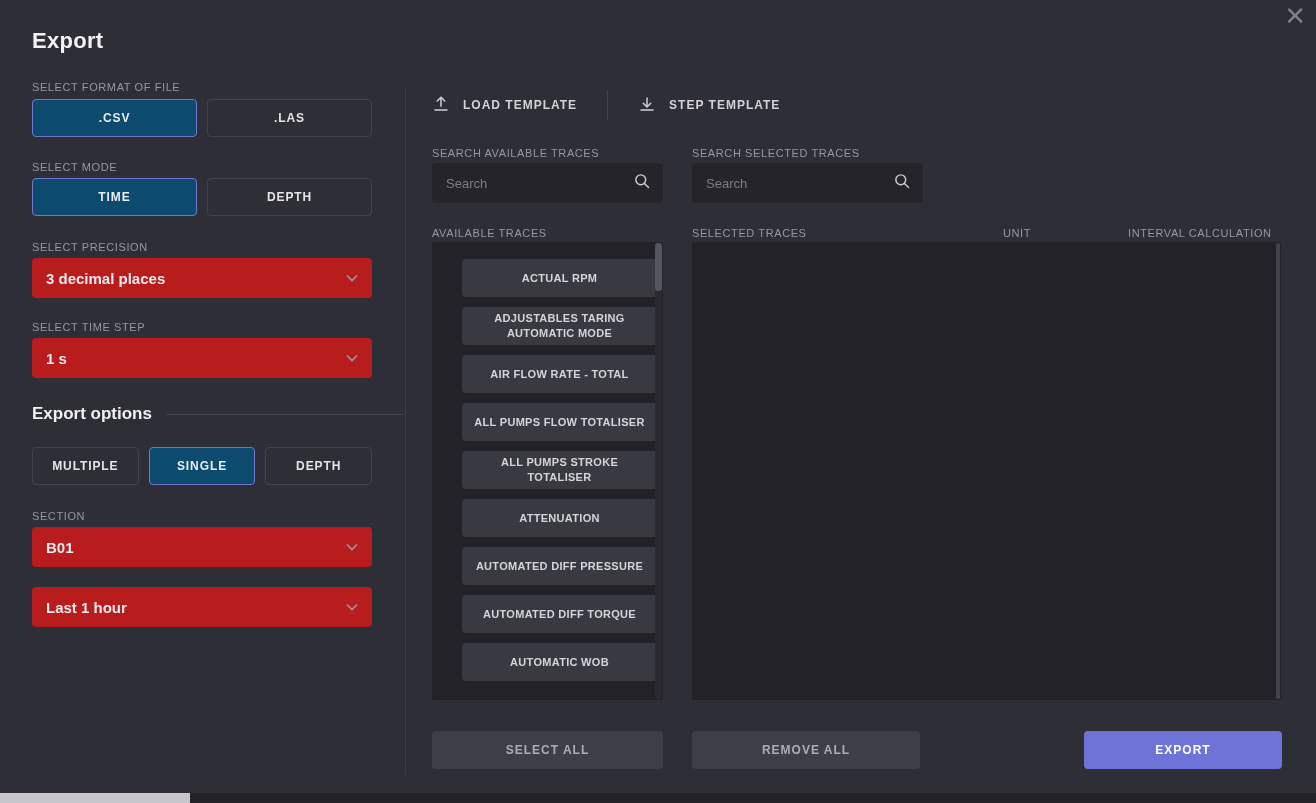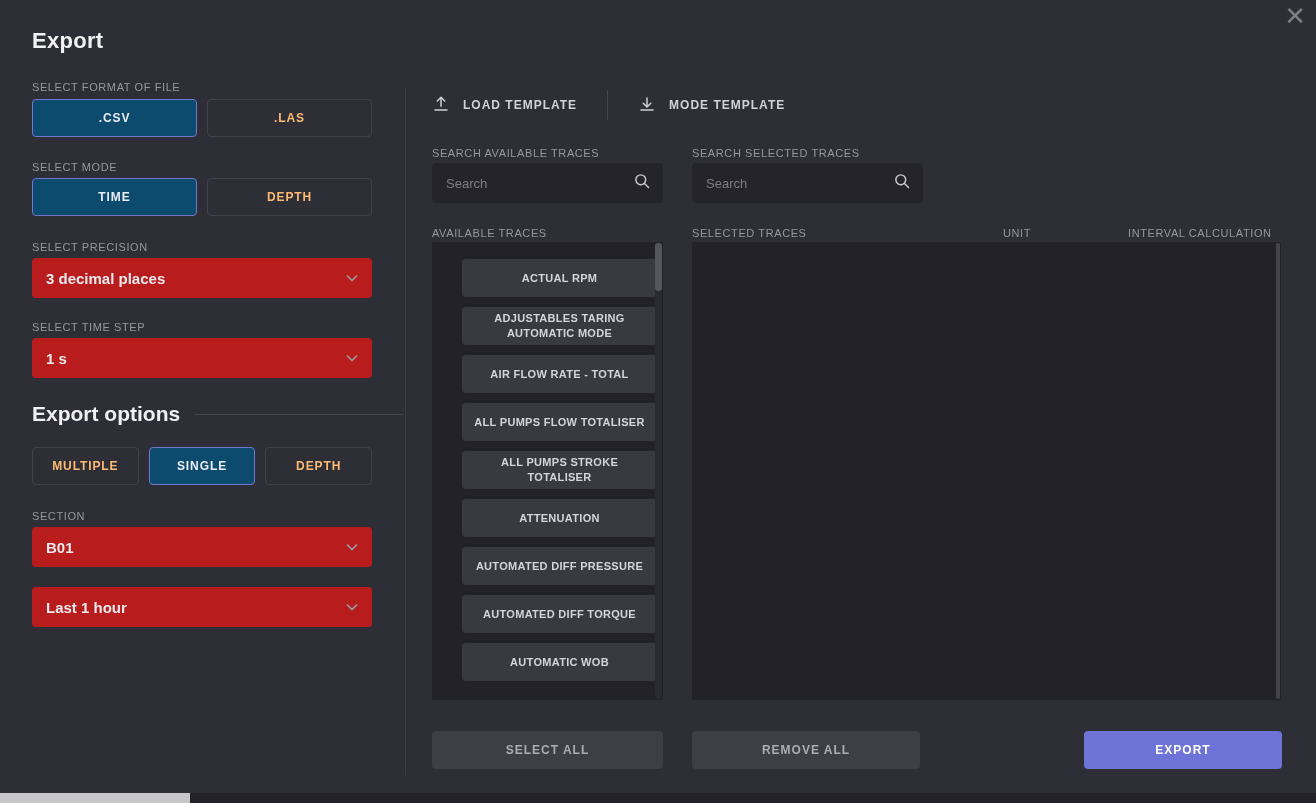--- a/index.html
+++ b/index.html
@@ -34,21 +34,21 @@
 
   .btn-row {
     position:absolute; left:32px; width:340px; display:flex; gap:10px;
   }
   .row-format { top:99px; }
   .row-mode { top:178px; }
   .row-opts { top:447px; }
   .toggle {
     flex:1; height:38px; border:1px solid #42424a; border-radius:4px;
     display:flex; align-items:center; justify-content:center;
-    font-size:12px; font-weight:700; letter-spacing:.9px; color:#fdba74;
+    font-size:12px; font-weight:700; letter-spacing:.9px; color:#e5e5e5;
     background:transparent; cursor:pointer;
   }
   .toggle.selected {
     border-color:#7276cc; background:#0c4a6e; color:#ecedf5;
   }
 
   .dropdown {
     position:absolute; left:32px; width:340px; height:40px;
     background:#b91c1c; border-radius:4px;
     display:flex; align-items:center; padding:0 14px;
@@ -57,21 +57,21 @@
   .dd-precision { top:258px; }
   .dd-step { top:338px; }
   .dd-section { top:527px; }
   .dd-range { top:587px; }
   .chev { margin-left:auto; display:flex; align-items:center; }
 
   .heading-row {
     position:absolute; left:32px; top:404px; width:371px; height:20px;
     display:flex; align-items:center;
   }
-  .heading-row h2 { margin:0; font-size:21px; font-weight:700; color:#f1f1f4; white-space:nowrap; }
+  .heading-row h2 { margin:0; font-size:17px; font-weight:700; color:#f1f1f4; white-space:nowrap; }
   .heading-rule { flex:1; height:1px; background:#45454d; margin-left:14px; }
 
   .v-divider {
     position:absolute; left:405px; top:88px; bottom:28px; width:1px; background:#3d3d45;
   }
 
   .tpl-row {
     position:absolute; left:432px; top:92px; height:26px;
     display:flex; align-items:center;
   }
@@ -235,21 +235,21 @@
     </div>
     <div class="tpl-sep"></div>
     <div class="tpl-btn">
       <span>
         <svg width="18" height="18" viewBox="0 0 24 24" fill="none" stroke="#d0d0d6" stroke-width="2" stroke-linecap="round" stroke-linejoin="round">
           <path d="M12 4 V15"></path>
             <path d="M7 11 l5 5 5 -5"></path>
             <path d="M4 20 h16"></path>
         </svg>
       </span>
-      <span>MODE TEMPLATE</span>
+      <span>STEP TEMPLATE</span>
     </div>
   </div>
 
   <div class="search-lbl search-lbl-av">SEARCH AVAILABLE TRACES</div>
   <div class="search-lbl search-lbl-sel">SEARCH SELECTED TRACES</div>
 
   <div class="search-box search-av">
     <input type="text" placeholder="Search" style="">
     <span>
       <svg width="18" height="18" viewBox="0 0 22 22" fill="none" stroke="#c9c9cf" stroke-width="1.8" stroke-linecap="round">

